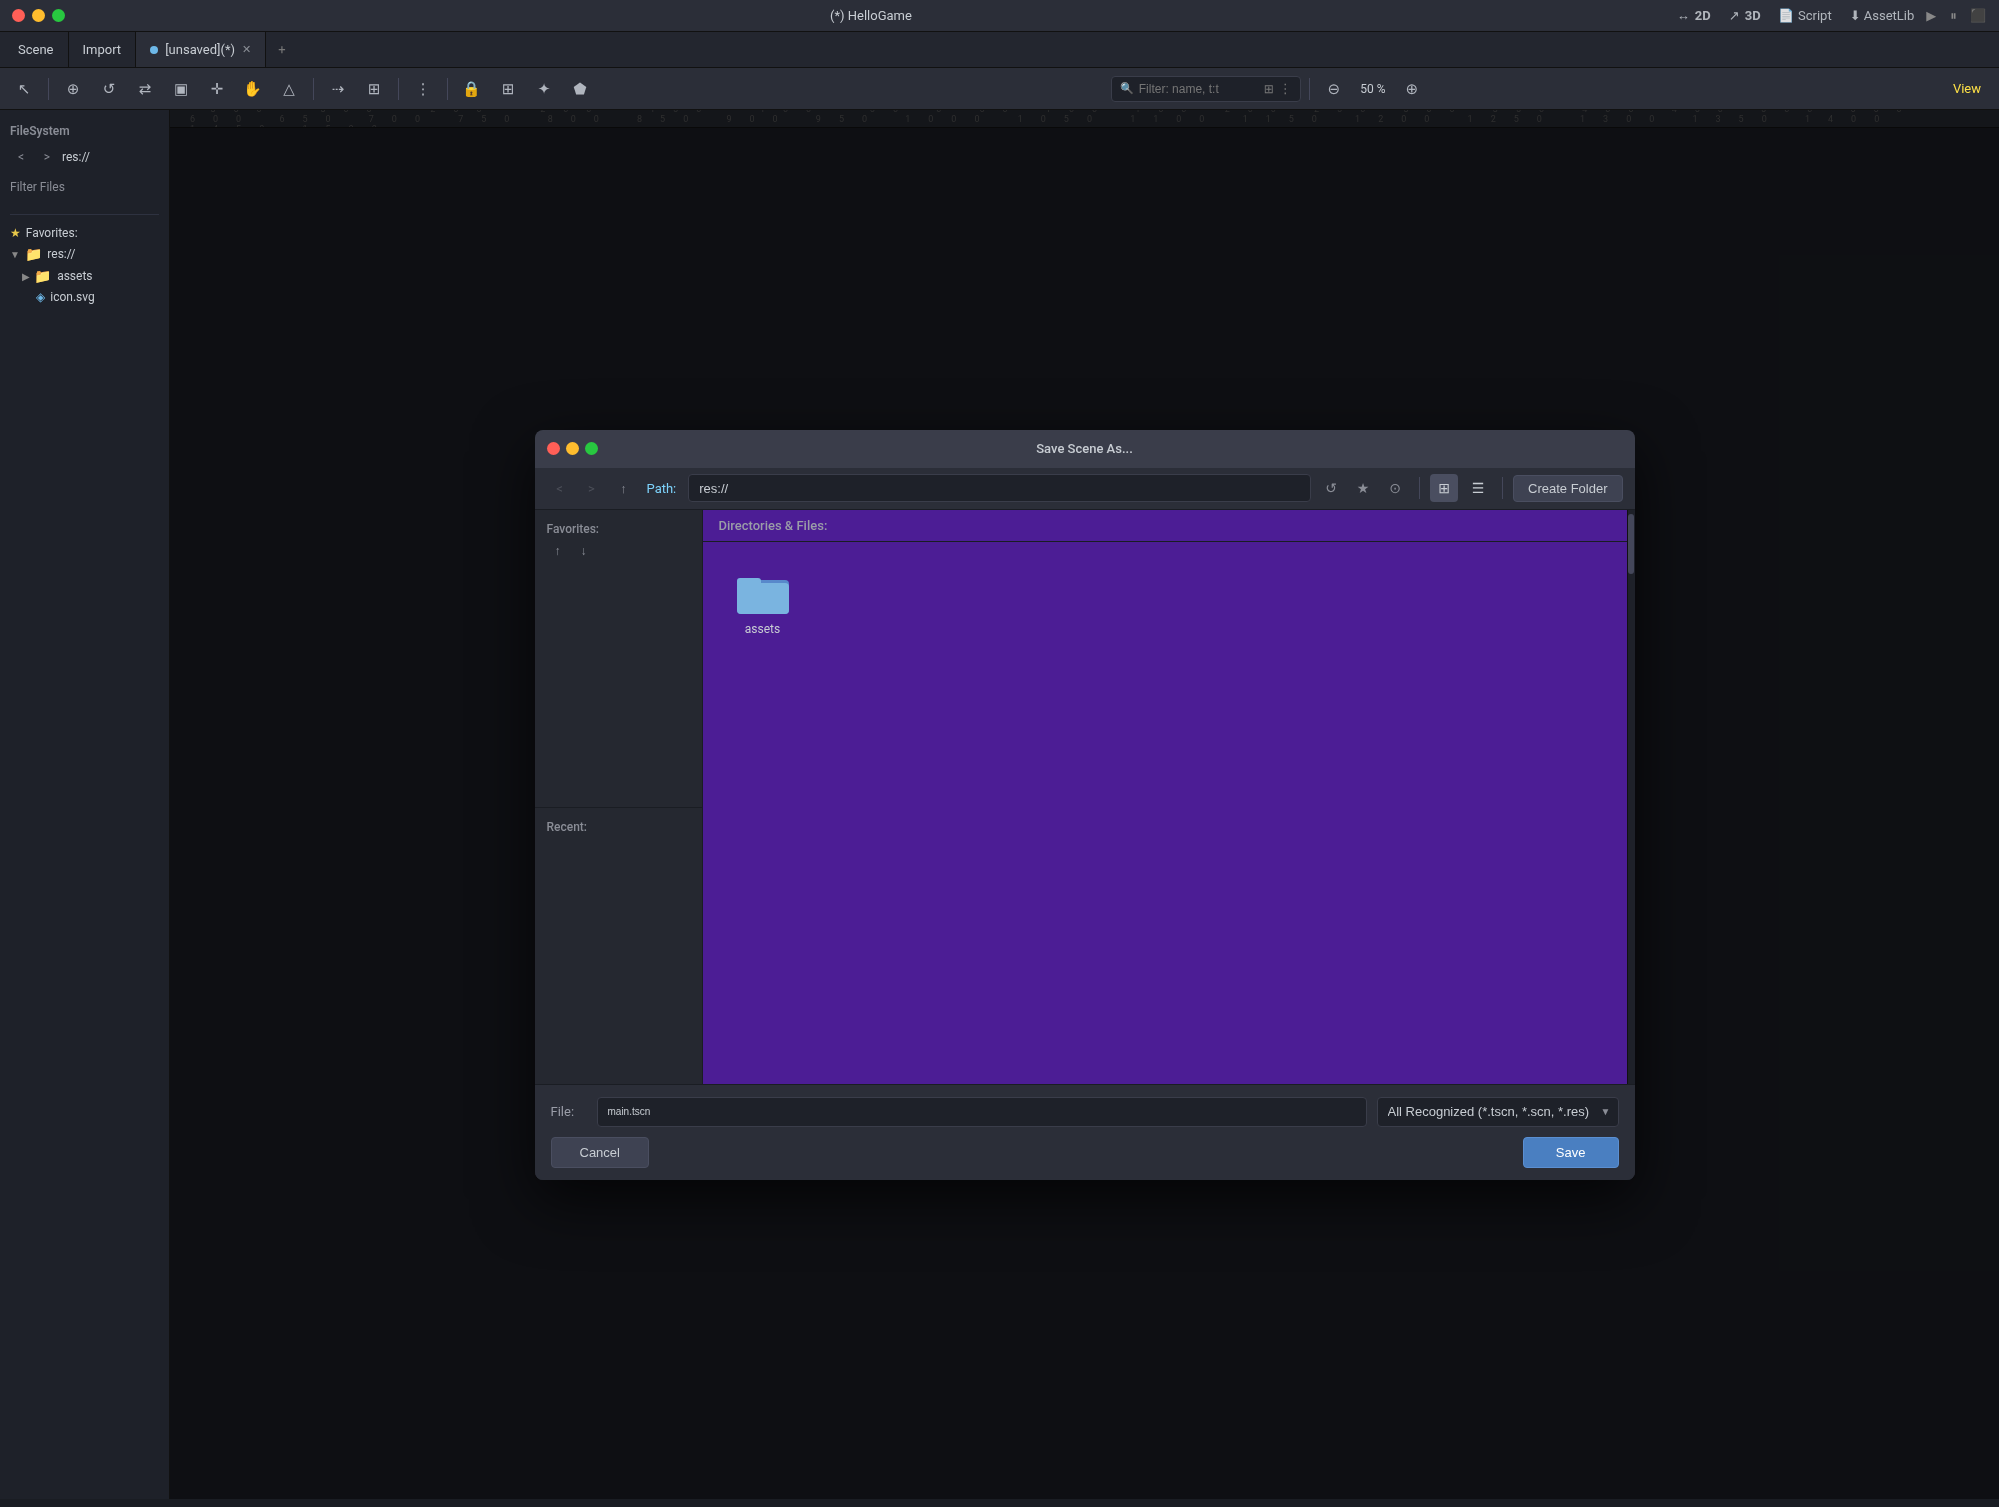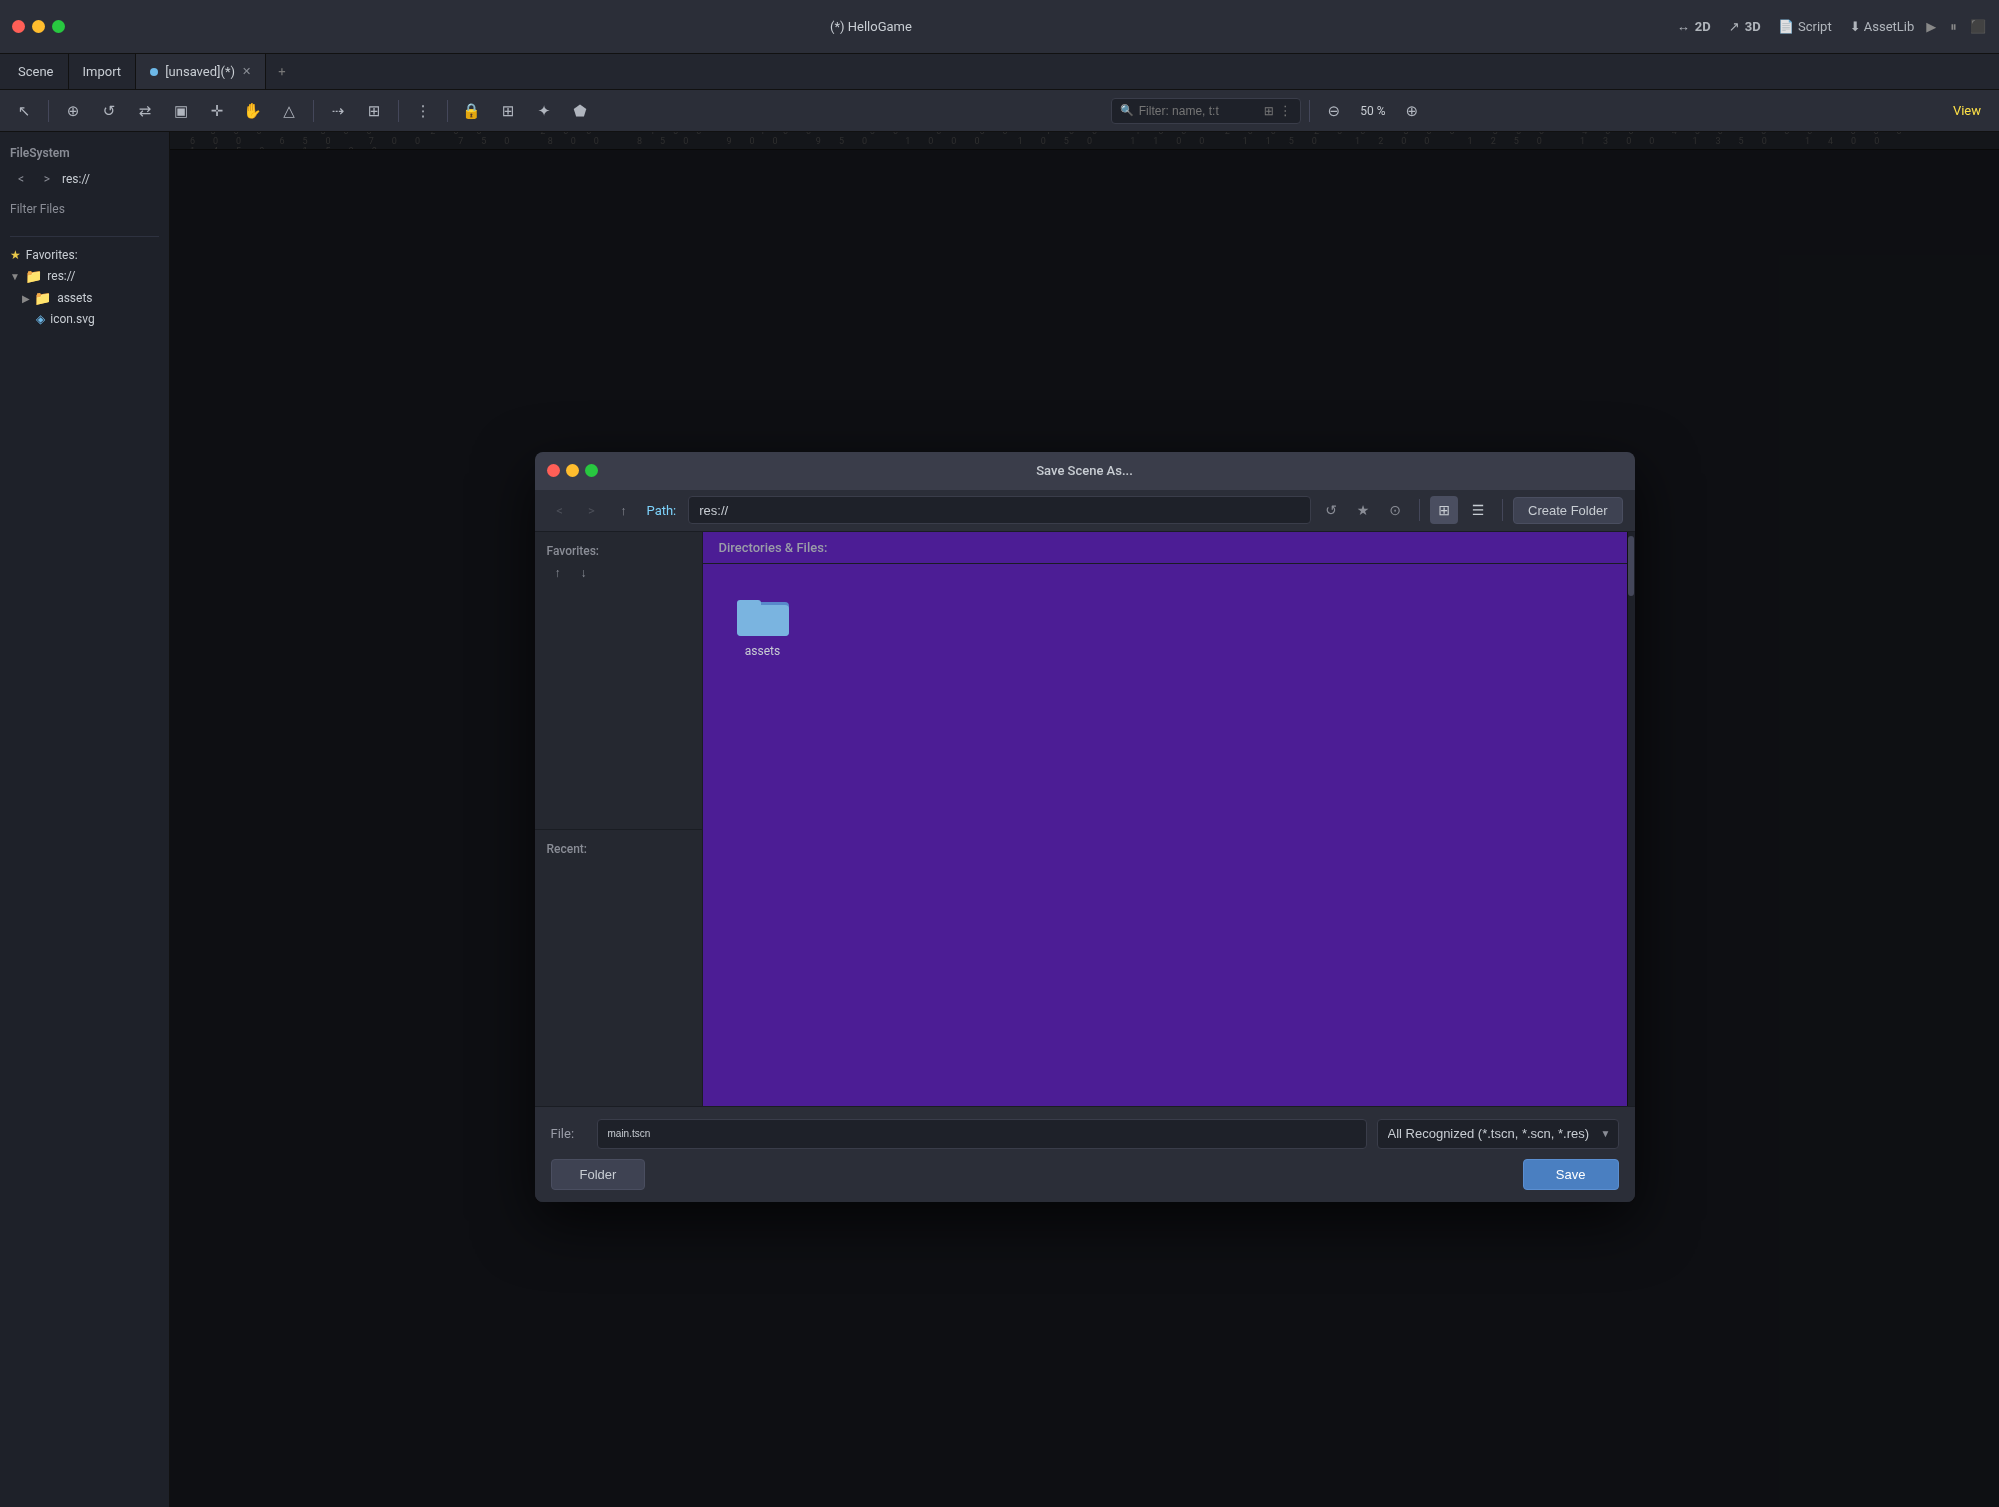--- a/index.html
+++ b/index.html
@@ -10,21 +10,21 @@
       color: #c8cdd3;
       width: 1999px;
       height: 1507px;
       overflow: hidden;
       position: relative;
     }
 
     
     .title-bar {
       background: #2b2e38;
-      height: 54px;
+      height: 32px;
       display: flex;
       align-items: center;
       padding: 0 12px;
       gap: 12px;
       border-bottom: 1px solid #111;
     }
     .title-bar-traffic {
       display: flex;
       gap: 7px;
     }
@@ -715,21 +715,21 @@
               <select class="dialog-type-select">
                 <option>All Recognized (*.tscn, *.scn, *.res)</option>
                 <option>Scene (*.tscn)</option>
                 <option>Binary Scene (*.scn)</option>
                 <option>Resource (*.res)</option>
               </select>
               <span class="dialog-type-chevron">▼</span>
             </div>
           </div>
           <div class="dialog-buttons">
-            <button class="btn-cancel">Folder</button>
+            <button class="btn-cancel">Cancel</button>
             <button class="btn-save">Save</button>
           </div>
         </div>
 
       </div>
     </div>
   </div>
 </div>
 
 </body></html>

